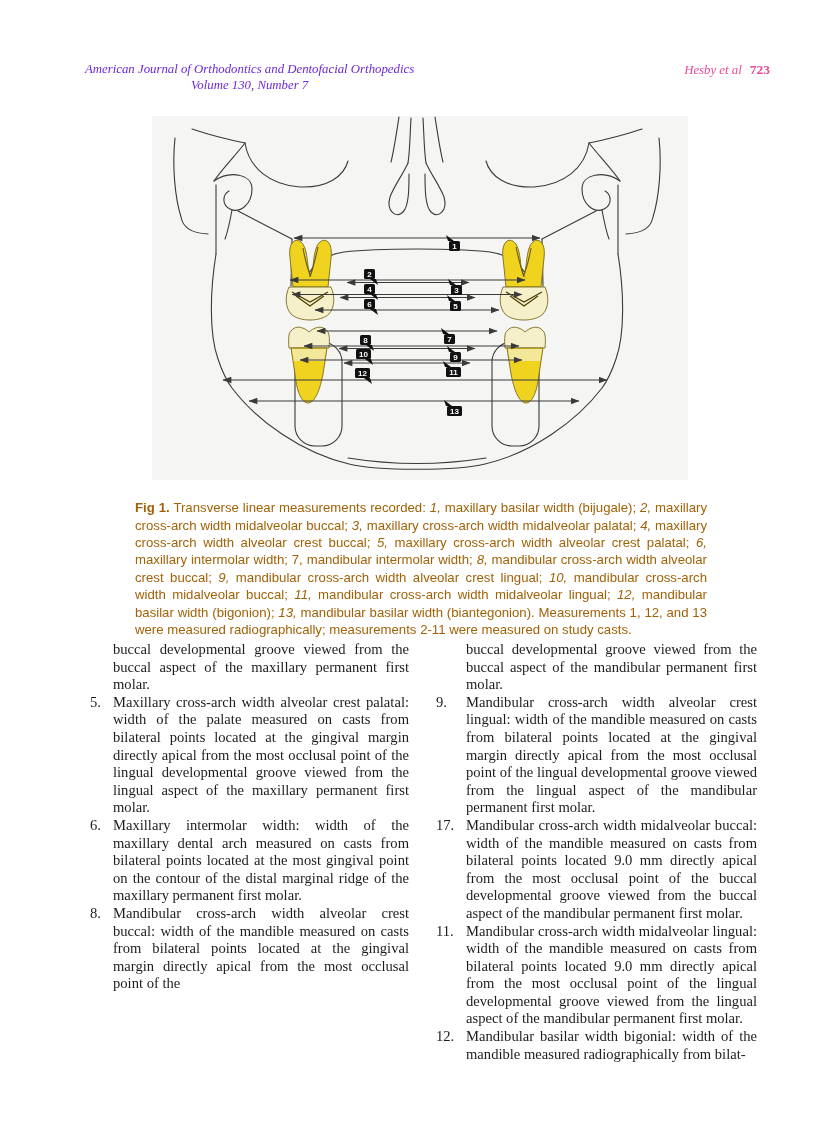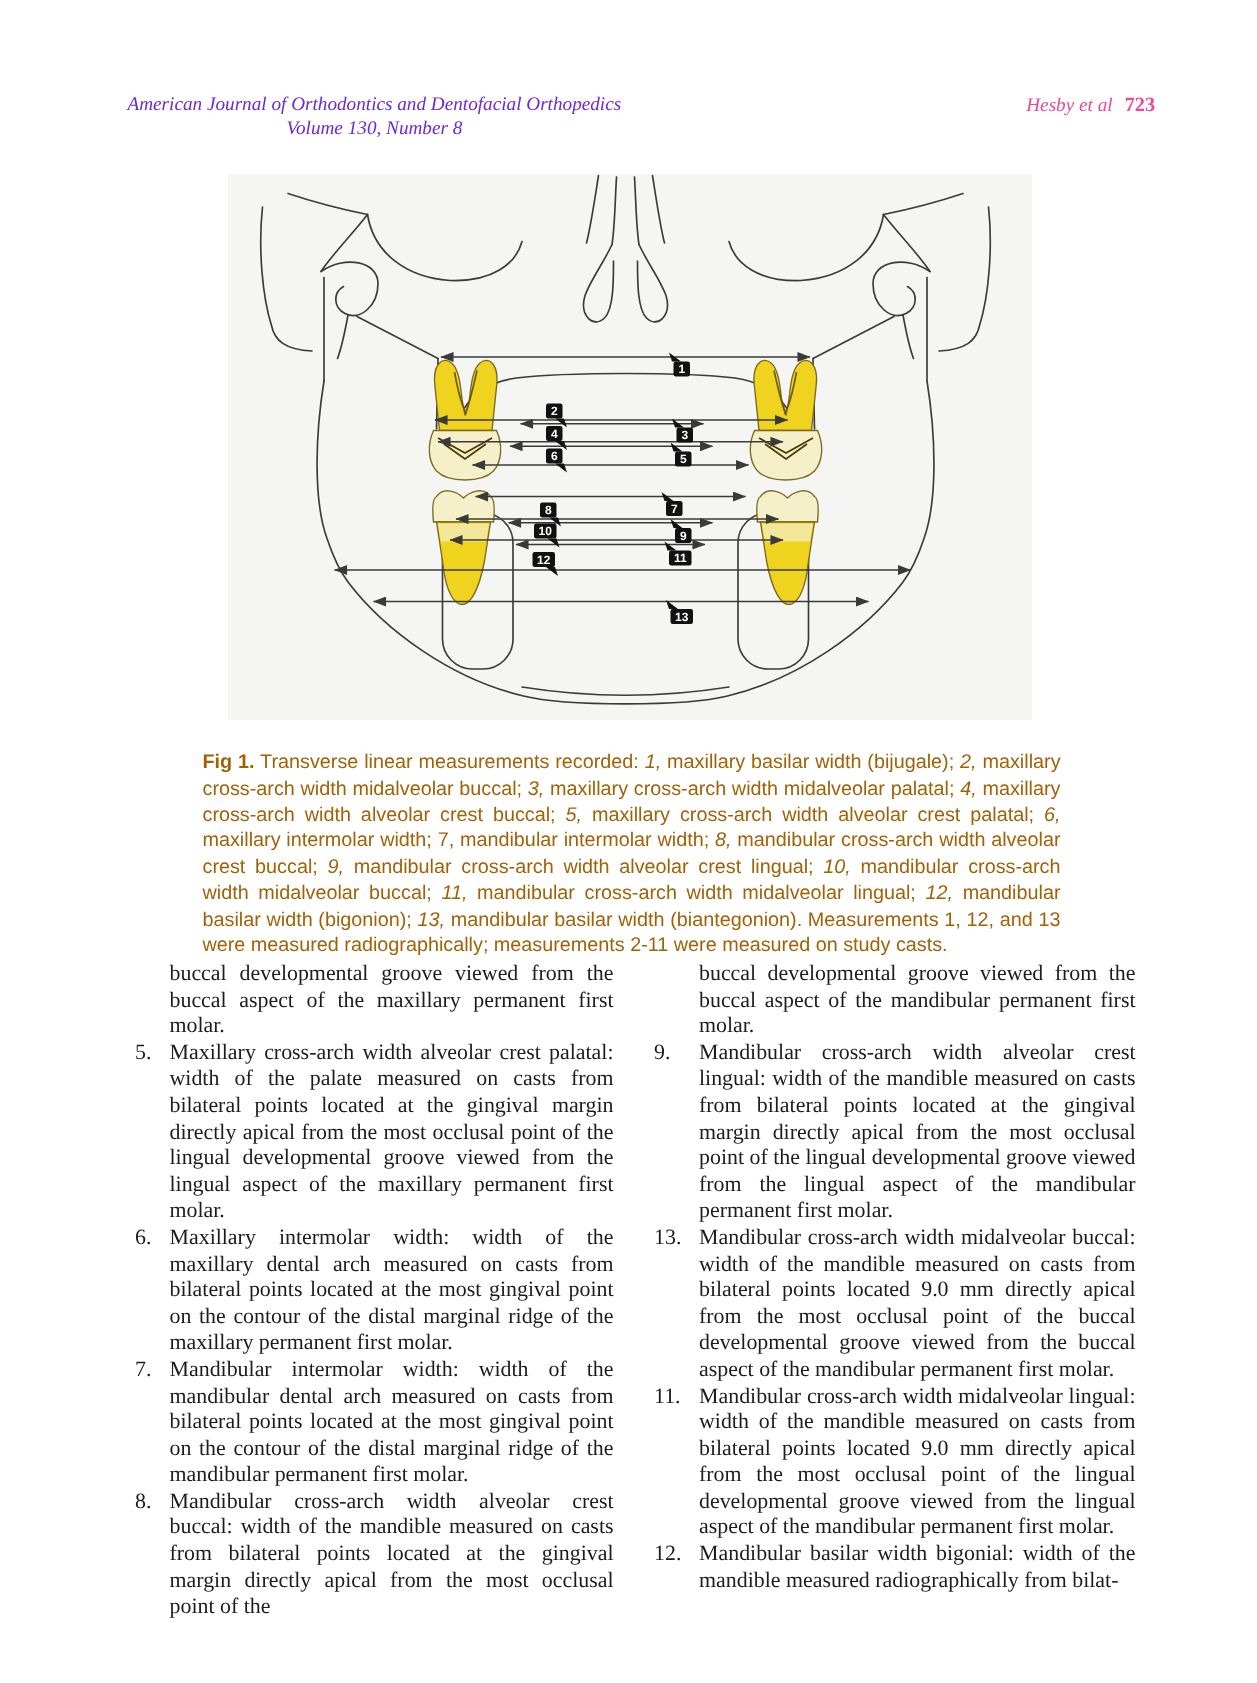--- a/index.html
+++ b/index.html
@@ -34,21 +34,21 @@
   svg text.lbl{font-family:"Liberation Sans",sans-serif; font-weight:bold; fill:#ffffff;}
 </style>
 </head>
 <body>
 
 <div class="page">
 
   <div class="hdr">
     <div class="left">
       <div>American Journal of Orthodontics and Dentofacial Orthopedics</div>
-      <div>Volume 130, Number 8</div>
+      <div>Volume 130, Number 7</div>
     </div>
     <div class="right">
       <span>Hesby et al</span><span class="pageno">723</span>
     </div>
   </div>
 
   <div class="fig">
   <svg width="536" height="364" viewBox="0 0 536 364">
     <defs>
       <marker id="aR" markerWidth="9" markerHeight="7" refX="7.6" refY="3" orient="0">
@@ -195,25 +195,24 @@
   </svg>
   </div>
 
   <p class="caption"><span style="font-weight: bold;">Fig 1.</span><span> Transverse linear measurements recorded: </span><span style="font-style: italic;">1,</span><span> maxillary basilar width (bijugale); </span><span style="font-style: italic;">2,</span><span> maxillary cross-arch width midalveolar buccal; </span><span style="font-style: italic;">3,</span><span> maxillary cross-arch width midalveolar palatal; </span><span style="font-style: italic;">4,</span><span> maxillary cross-arch width alveolar crest buccal; </span><span style="font-style: italic;">5,</span><span> maxillary cross-arch width alveolar crest palatal; </span><span style="font-style: italic;">6,</span><span> maxillary intermolar width; 7, mandibular intermolar width; </span><span style="font-style: italic;">8,</span><span> mandibular cross-arch width alveolar crest buccal; </span><span style="font-style: italic;">9,</span><span> mandibular cross-arch width alveolar crest lingual; </span><span style="font-style: italic;">10,</span><span> mandibular cross-arch width midalveolar buccal; </span><span style="font-style: italic;">11,</span><span> mandibular cross-arch width midalveolar lingual; </span><span style="font-style: italic;">12,</span><span> mandibular basilar width (bigonion); </span><span style="font-style: italic;">13,</span><span> mandibular basilar width (biantegonion). Measurements 1, 12, and 13 were measured radiographically; measurements 2-11 were measured on study casts.</span></p>
 
   <div class="cols">
     <div class="col left">
       <p class="cont">buccal developmental groove viewed from the buccal aspect of the maxillary permanent first molar.</p>
       <p class="item"><span class="num">5.</span><span>Maxillary cross-arch width alveolar crest palatal: width of the palate measured on casts from bilateral points located at the gingival margin directly apical from the most occlusal point of the lingual developmental groove viewed from the lingual aspect of the maxillary permanent first molar.</span></p>
       <p class="item"><span class="num">6.</span><span>Maxillary intermolar width: width of the maxillary dental arch measured on casts from bilateral points located at the most gingival point on the contour of the distal marginal ridge of the maxillary permanent first molar.</span></p>
-      <p class="item"><span class="num">7.</span><span>Mandibular intermolar width: width of the mandibular dental arch measured on casts from bilateral points located at the most gingival point on the contour of the distal marginal ridge of the mandibular permanent first molar.</span></p>
       <p class="item"><span class="num">8.</span><span>Mandibular cross-arch width alveolar crest buccal: width of the mandible measured on casts from bilateral points located at the gingival margin directly apical from the most occlusal point of the</span></p>
     </div>
     <div class="col right">
       <p class="cont">buccal developmental groove viewed from the buccal aspect of the mandibular permanent first molar.</p>
       <p class="item"><span class="num">9.</span><span>Mandibular cross-arch width alveolar crest lingual: width of the mandible measured on casts from bilateral points located at the gingival margin directly apical from the most occlusal point of the lingual developmental groove viewed from the lingual aspect of the mandibular permanent first molar.</span></p>
-      <p class="item"><span class="num">13.</span><span>Mandibular cross-arch width midalveolar buccal: width of the mandible measured on casts from bilateral points located 9.0 mm directly apical from the most occlusal point of the buccal developmental groove viewed from the buccal aspect of the mandibular permanent first molar.</span></p>
+      <p class="item"><span class="num">17.</span><span>Mandibular cross-arch width midalveolar buccal: width of the mandible measured on casts from bilateral points located 9.0 mm directly apical from the most occlusal point of the buccal developmental groove viewed from the buccal aspect of the mandibular permanent first molar.</span></p>
       <p class="item"><span class="num">11.</span><span>Mandibular cross-arch width midalveolar lingual: width of the mandible measured on casts from bilateral points located 9.0 mm directly apical from the most occlusal point of the lingual developmental groove viewed from the lingual aspect of the mandibular permanent first molar.</span></p>
       <p class="item"><span class="num">12.</span><span>Mandibular basilar width bigonial: width of the mandible measured radiographically from bilat-</span></p>
     </div>
   </div>
 
 </div>
 
 </body></html>

